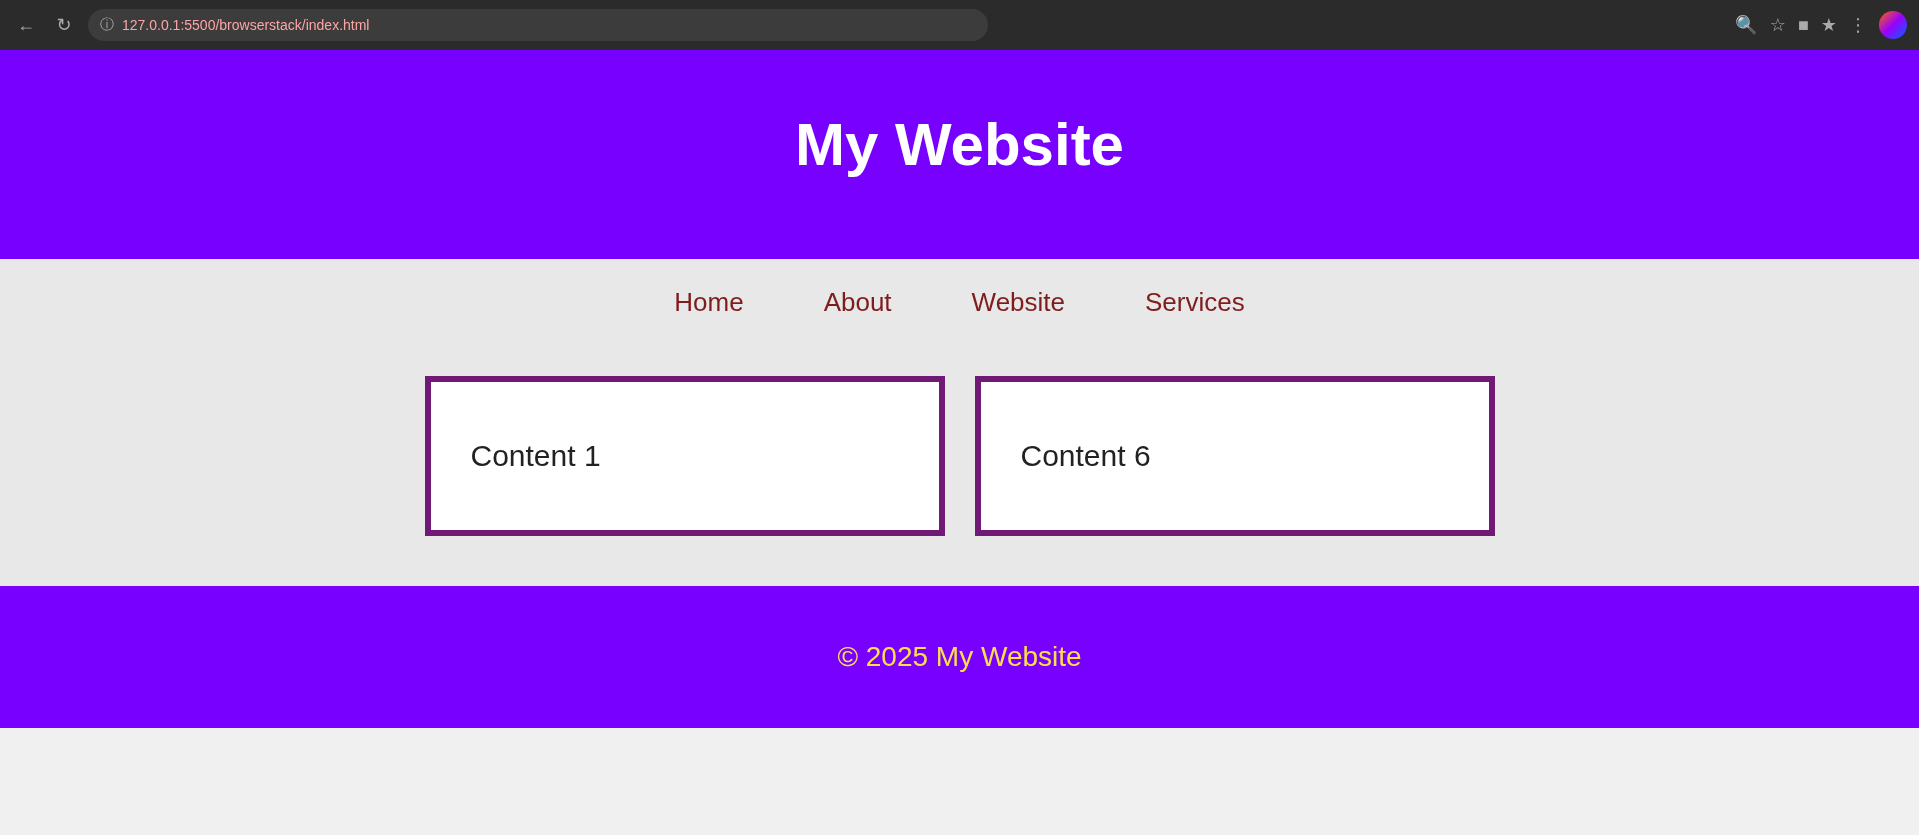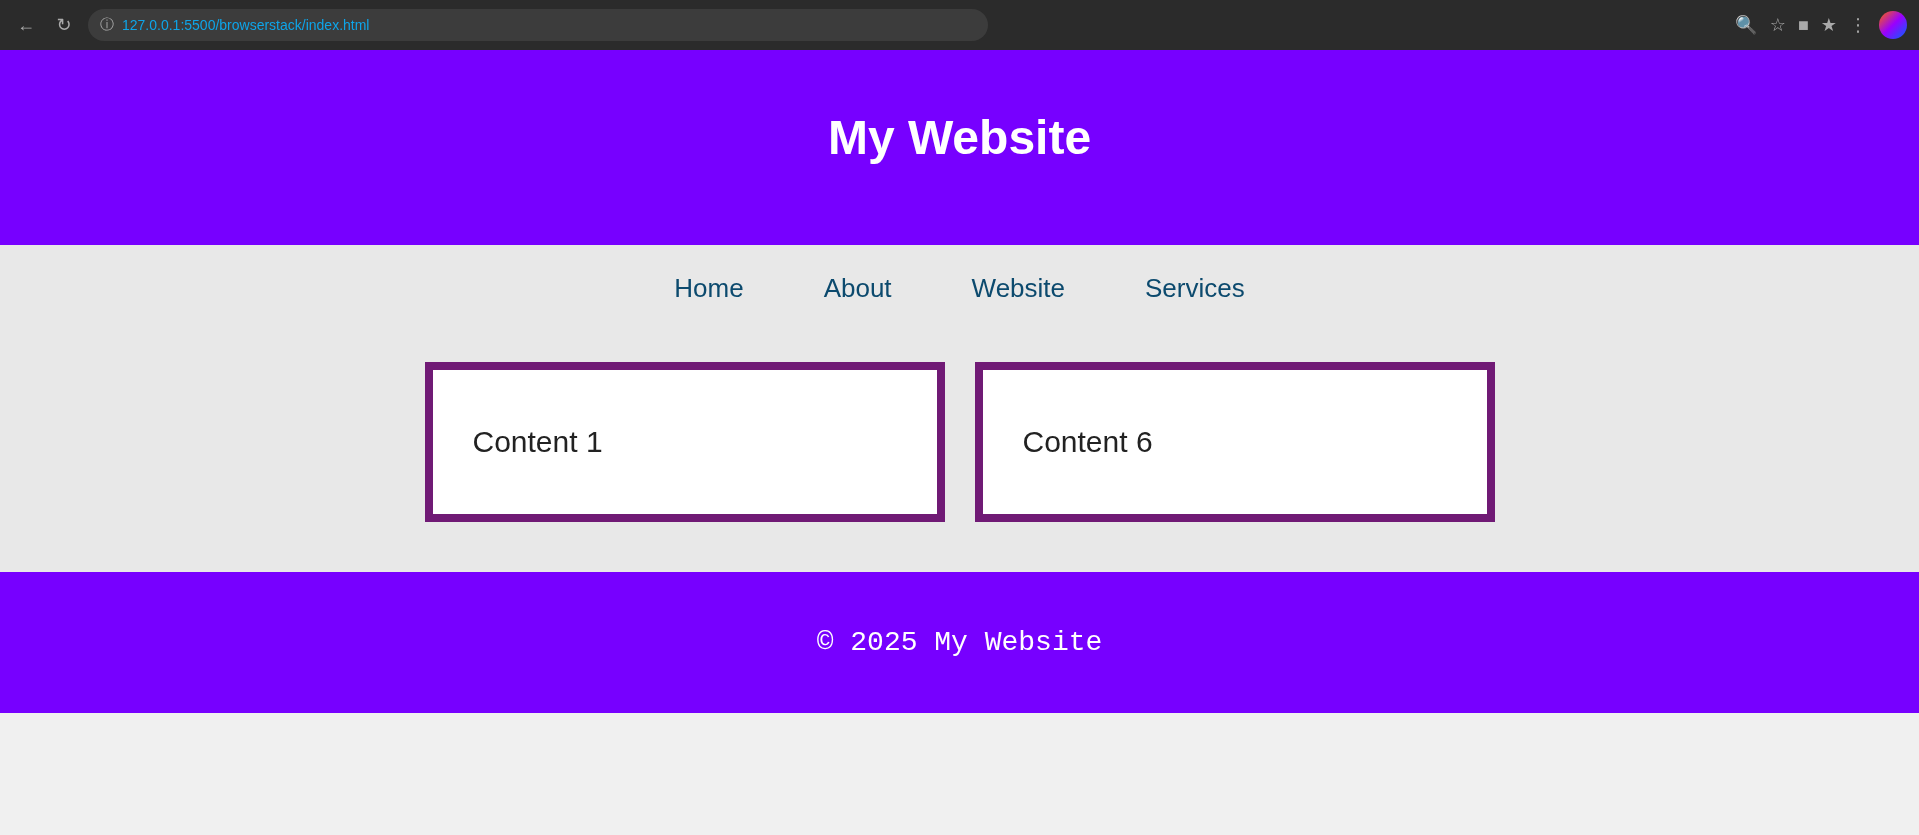--- a/index.html
+++ b/index.html
@@ -54,21 +54,21 @@
       font-size: 14px;
     }
 
     .browser-address-bar .info-icon {
       color: #aaa;
       font-size: 14px;
       flex-shrink: 0;
     }
 
     .browser-address-text {
-      color: #0ea5e9;
+      color: #fca5a5;
       font-size: 14px;
     }
 
     .browser-right-icons {
       margin-left: auto;
       display: flex;
       align-items: center;
       gap: 12px;
       color: #aaa;
       font-size: 18px;
@@ -88,58 +88,58 @@
       background: #7700ff;
       width: 100%;
       padding: 60px 20px 80px;
       display: flex;
       align-items: center;
       justify-content: center;
     }
 
     .site-title {
       color: #ffffff;
-      font-size: 48px;
+      font-size: 60px;
       font-weight: 900;
       text-align: left;
       font-family: Arial, sans-serif;
     }
 
     
     .site-nav {
       background: #e8e8e8;
       width: 100%;
       padding: 28px 20px;
       display: flex;
       align-items: center;
       justify-content: center;
       gap: 80px;
     }
 
     .nav-item {
-      color: #0c4a6e;
+      color: #7f1d1d;
       font-size: 26px;
       font-family: Arial, sans-serif;
       cursor: pointer;
       text-decoration: none;
     }
 
     
     .site-main {
       background: #e8e8e8;
       width: 100%;
       padding: 30px 40px 50px;
       display: flex;
       gap: 30px;
       justify-content: center;
     }
 
     .content-box {
       background: #ffffff;
-      border: 8px solid #701a75;
+      border: 6px solid #701a75;
       flex: 1;
       max-width: 520px;
       min-height: 160px;
       display: flex;
       align-items: center;
       padding: 30px 40px;
     }
 
     .content-box-text {
       font-size: 30px;
@@ -151,23 +151,23 @@
     .site-footer {
       background: #7700ff;
       width: 100%;
       padding: 55px 20px;
       display: flex;
       align-items: center;
       justify-content: center;
     }
 
     .footer-text {
-      color: #ffffff;
+      color: #fde047;
       font-size: 28px;
-      font-family: Liberation Mono, monospace;
+      font-family: Liberation Sans, sans-serif;
     }
   </style>
 </head>
 <body>
 
 <div class="browser-chrome">
   <button class="browser-nav-btn">←</button>
   <button class="browser-nav-btn">↻</button>
   <div class="browser-address-bar">
     <span class="info-icon">ⓘ</span>

